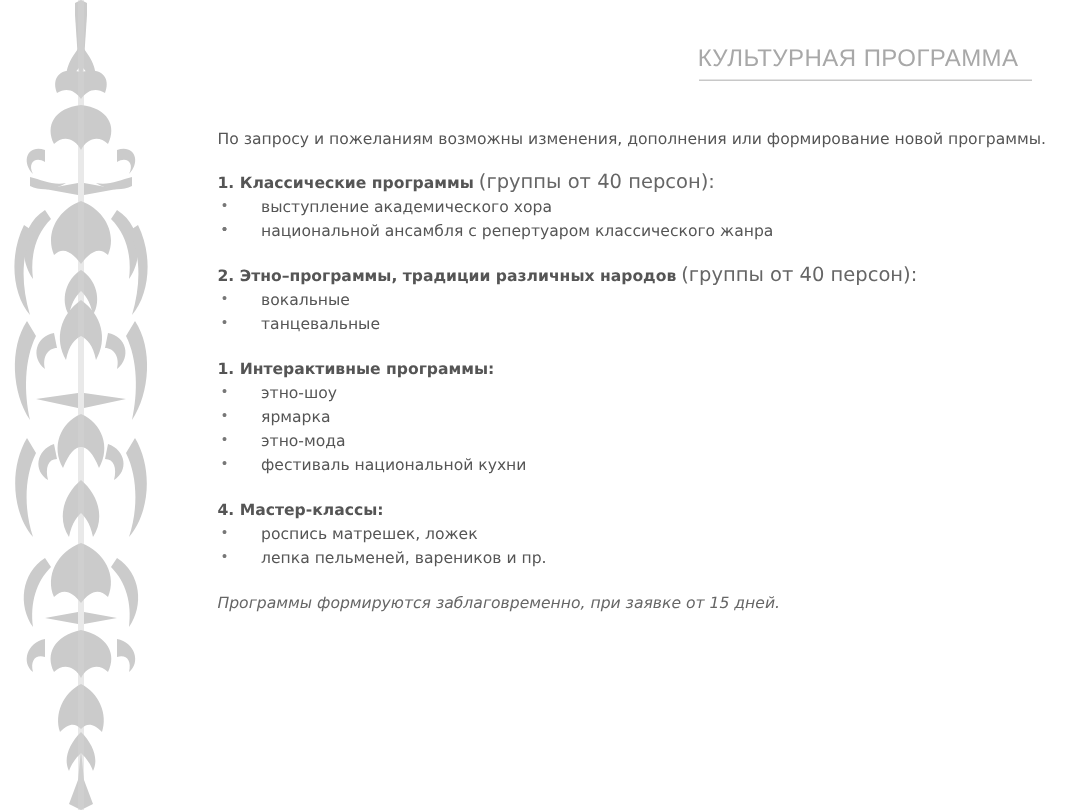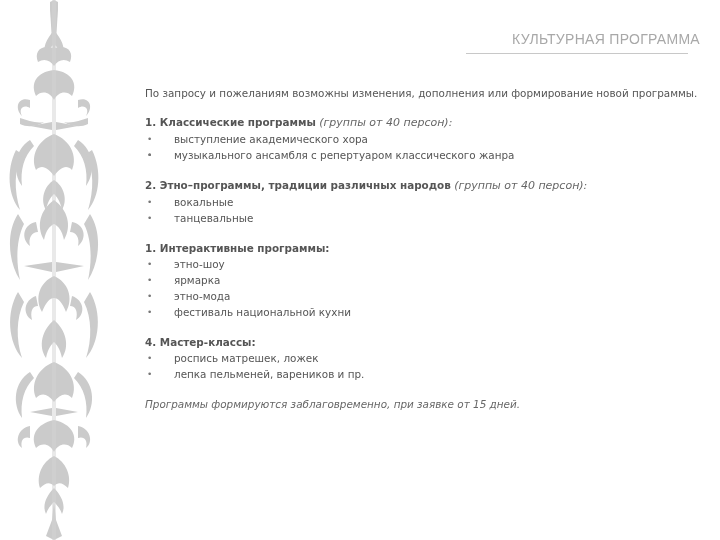--- a/index.html
+++ b/index.html
@@ -6,38 +6,38 @@
     body {
       width:720px; height:540px; overflow:hidden; position:relative;
       background:#ffffff;
       font-family:"DejaVu Sans", "Liberation Sans", sans-serif;
       color:#555555;
     }
     .ornament {
       position:absolute; left:0; top:0; width:108px; height:540px;
     }
     .header-title {
-      position:absolute; right:20px; top:31px;
-      font-size:14px; letter-spacing:0.3px; color:#a8a8a8;
+      position:absolute; right:41px; top:31px;
+      font-size:16px; letter-spacing:0.3px; color:#a8a8a8;
       font-family:"Liberation Sans", sans-serif;
       text-align:center;
     }
     .header-rule {
       position:absolute; left:466px; top:53px; width:222px; height:1px;
       background:#c8c8c8;
     }
     .content {
       position:absolute; left:145px; top:85px; width:580px;
       font-size:10.4px; line-height:16px; color:#555;
     }
     .intro { margin:0 0 13px 0; white-space:nowrap; }
     .section { margin:0 0 14px 0; }
     .section-title { white-space:nowrap; }
     .section-title b { font-weight:bold; color:#555; }
-    .note { font-style:italic; font-size:11px; color:#666; }
+    .note { font-size:13px; color:#666; }
     ul { list-style:none; margin:0; padding:0; }
     li { position:relative; padding-left:29px; white-space:nowrap; }
     li .bullet {
       position:absolute; left:2px; top:0; font-size:9px; color:#777;
     }
     .footer-note {
       font-style:italic; color:#666; white-space:nowrap; margin-top:4px;
     }
   </style>
 </head>
@@ -95,21 +95,21 @@
   <p class="intro">По запросу и пожеланиям возможны изменения, дополнения или формирование новой программы.</p>
 
   <div class="section">
     <div class="section-title">
       <b>1. Классические программы</b>
       <span class="note">(группы от 40 персон):</span>
     </div>
     <ul>
       <li><span class="bullet">•</span><span>выступление академического хора</span></li>
       <li><span class="bullet">•</span></li>
-      <li><span class="bullet">•</span><span>музыкального ансамбля  с репертуаром классического жанра</span></li>
+      <li><span class="bullet">•</span><span>национальной ансамбля  с репертуаром классического жанра</span></li>
     </ul>
   </div>
 
   <div class="section">
     <div class="section-title">
       <b>2. Этно–программы, традиции различных народов</b>
       <span class="note">(группы от 40 персон):</span>
     </div>
     <ul>
       <li><span class="bullet">•</span><span>вокальные</span></li>

